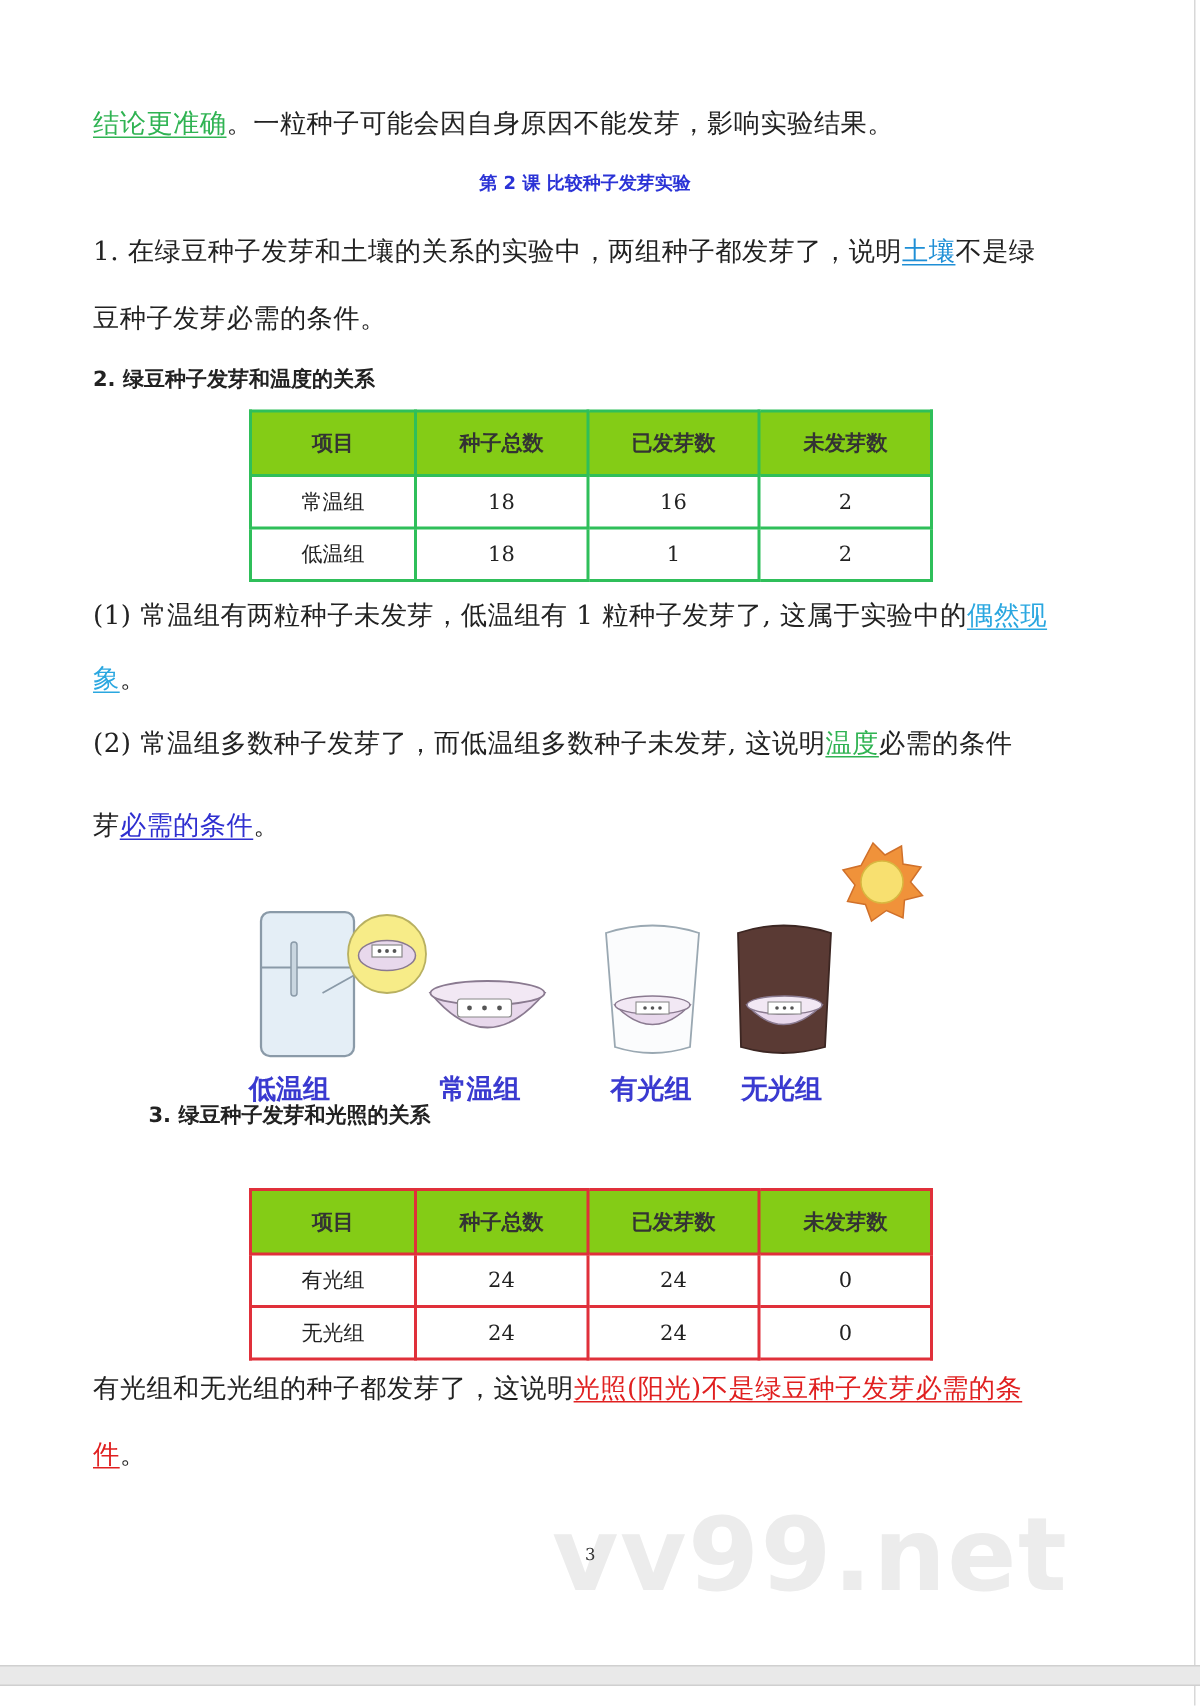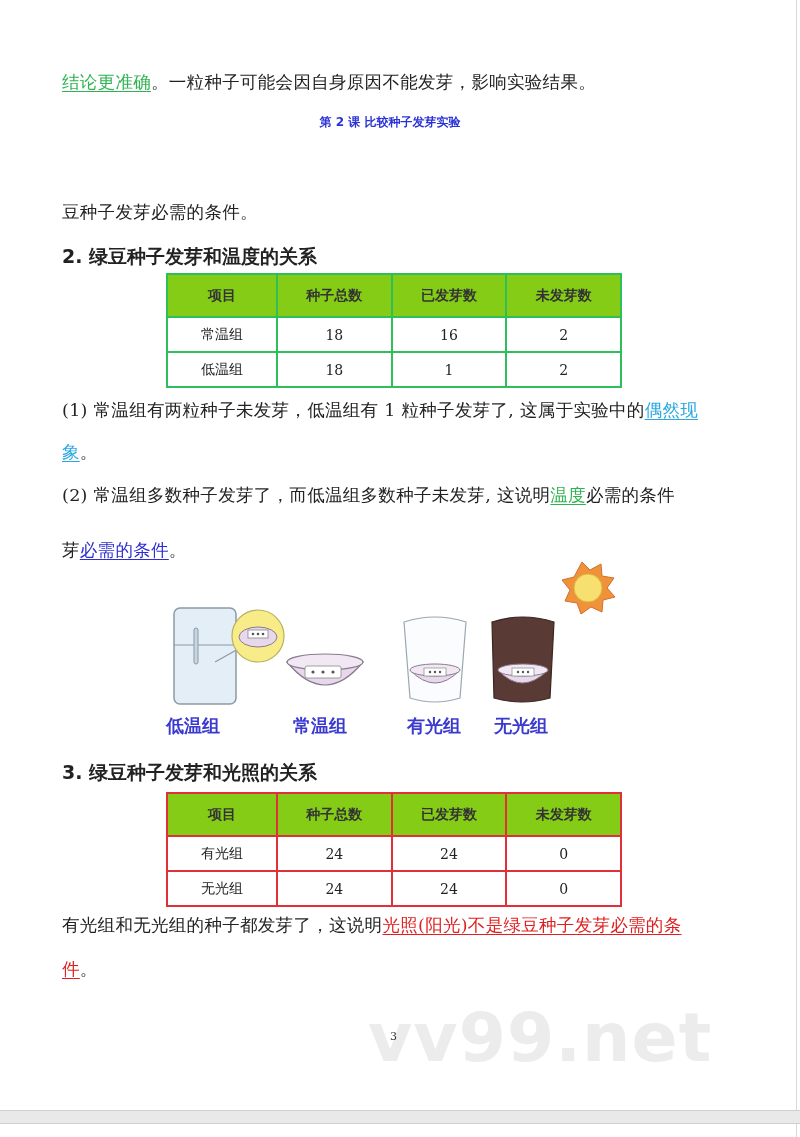--- a/index.html
+++ b/index.html
@@ -27,21 +27,21 @@
   .lightblue { color: #2aa7e0; }
   .blue { color: #2f2fd0; }
   .red { color: #e02020; }
   .title {
     position: absolute; left: 0; width: 780px; top: 114px; text-align: center;
     font-family: "DejaVu Sans", "Liberation Sans", sans-serif; font-weight: bold;
     font-size: 12px; color: #2b33d6;
   }
   .heading {
     position: absolute; left: 62px; font-family: "DejaVu Sans", "Liberation Sans", sans-serif;
-    font-weight: bold; font-size: 19px; color: #222;
+    font-weight: bold; font-size: 14px; color: #222;
   }
   table.data {
     position: absolute; left: 166px; width: 456px; border-collapse: collapse;
     font-size: 14px; text-align: center;
   }
   table.data td { height: 33px; padding: 0; }
   table.data tr.head td {
     background: #84cc16; height: 41px;
     font-family: "DejaVu Sans", "Liberation Sans", sans-serif; font-weight: bold; font-size: 14px; color:#333;
   }
@@ -63,20 +63,23 @@
 <body>
 
 <div class="page">
 
   <div class="line" style="top:70px;">
     <span class="green u">结论更准确</span><span>。一粒种子可能会因自身原因不能发芽，影响实验结果。</span>
   </div>
 
   <div class="title">第 2 课  比较种子发芽实验</div>
 
+  <div class="line" style="top:155px;">
+    <span>1. 在绿豆种子发芽和土壤的关系的实验中，两组种子都发芽了，说明</span><span class="cyan u">土壤</span><span>不是绿</span>
+  </div>
   <div class="line" style="top:200px;">豆种子发芽必需的条件。</div>
 
   <div class="heading" style="top:244px;">2. 绿豆种子发芽和温度的关系</div>
 
   <table class="data green-t" style="top:273px;">
     <tbody>
         <tr class="head">
       <td class="c0">项目</td>
       <td>种子总数</td>
       <td>已发芽数</td>
@@ -158,21 +161,21 @@
     <g>
       <path d="M422 12 L430 20 L441 14 L442 26 L454 28 L447 38 L455 47 L443 50 L442 62 L431 57 L421 64 L417 53 L405 51 L410 40 L402 30 L414 27 Z" fill="#f0923a" stroke="#d0702a" stroke-width="1"></path>
       <circle cx="428" cy="38" r="14" fill="#f8e070" stroke="#d8b840"></circle>
     </g>
   </svg>
   <div class="illus-label" style="left:166px;">低温组</div>
   <div class="illus-label" style="left:293px;">常温组</div>
   <div class="illus-label" style="left:407px;">有光组</div>
   <div class="illus-label" style="left:494px;">无光组</div>
 
-  <div class="heading" style="top:760px;">3. 绿豆种子发芽和光照的关系</div>
+  <div class="heading" style="top:735px;margin-left:37px;">3. 绿豆种子发芽和光照的关系</div>
 
   <table class="data red-t" style="top:792px;">
     <tbody>
         <tr class="head">
       <td class="c0">项目</td>
       <td>种子总数</td>
       <td>已发芽数</td>
       <td>未发芽数</td>
     </tr>
     <tr>

